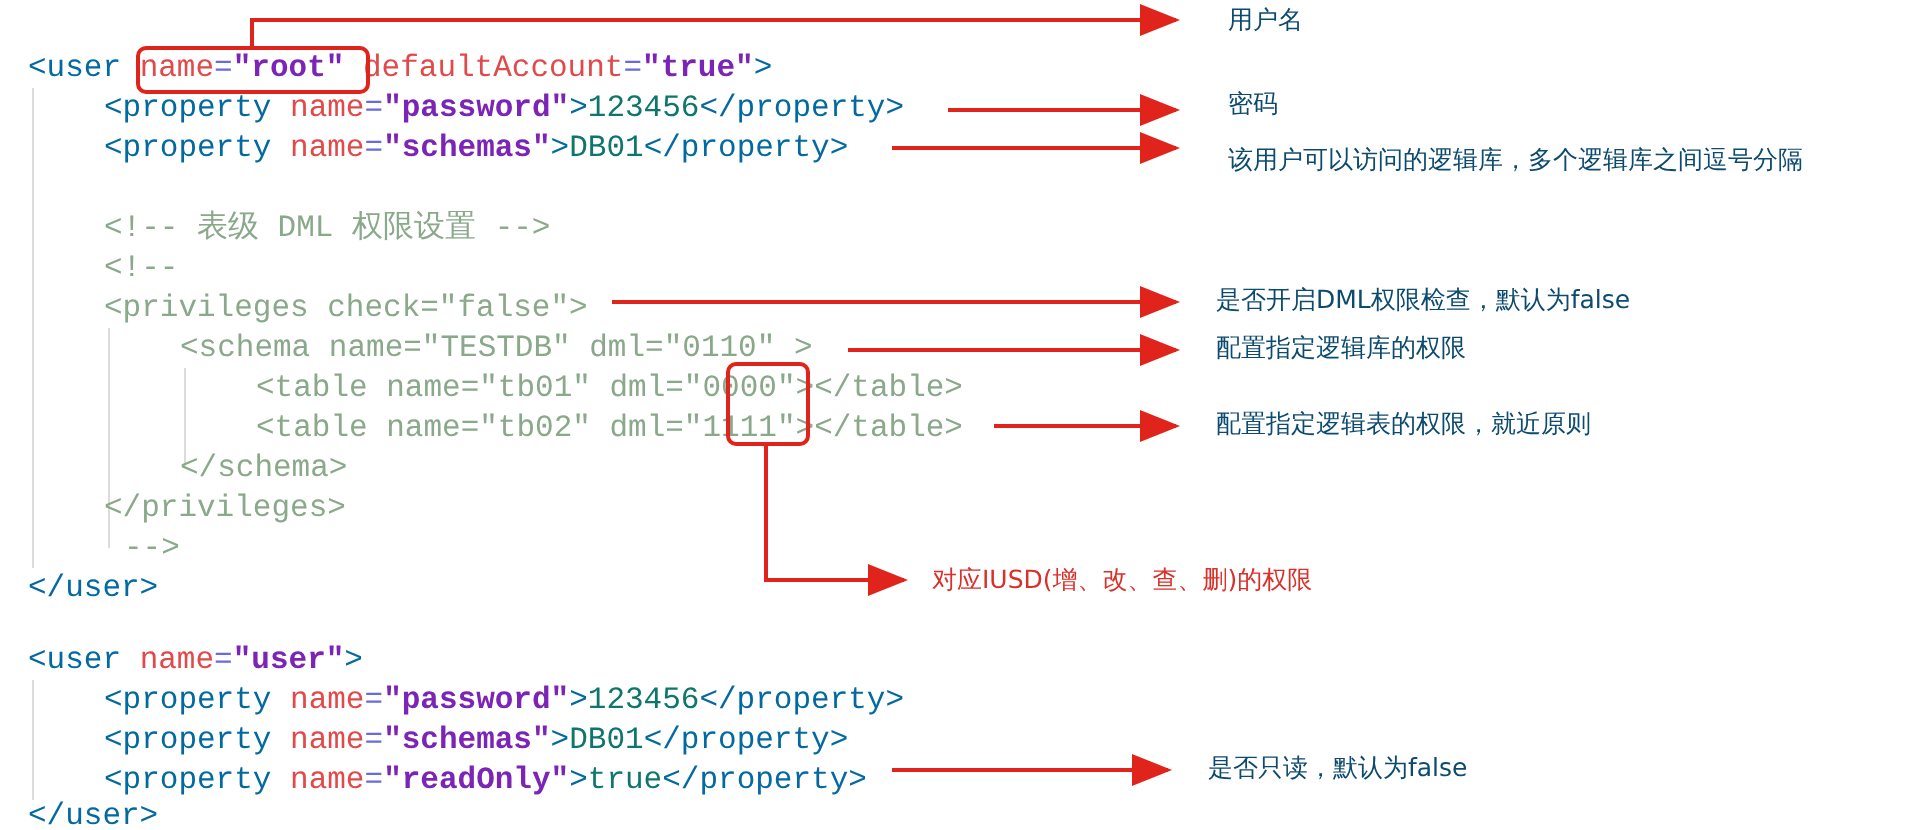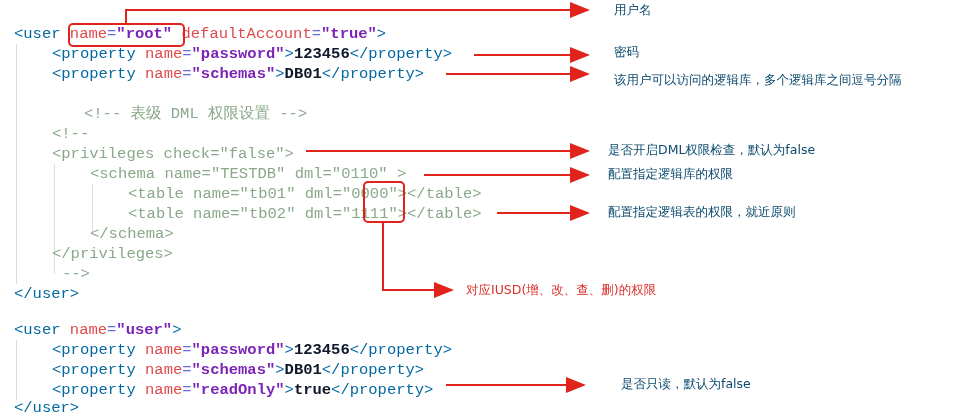--- a/index.html
+++ b/index.html
@@ -2,42 +2,42 @@
 <html><head>
 <meta charset="utf-8">
 <style>
   html, body { margin: 0; padding: 0; background: #ffffff; }
   body { width: 954px; height: 415px; position: relative; overflow: hidden; font-family: "Liberation Mono", "DejaVu Sans Mono", monospace; }
   .code { position: absolute; left: 14px; font-size: 15.5px; white-space: pre; line-height: 20px; }
   .tag { color: #0369a1; }
   .attr { color: #e04a4a; }
   .eq { color: #6a6adf; }
   .val { color: #7b24b5; font-weight: bold; }
-  .txt { color: #0f172a; font-weight: bold; }
+  .txt { color: #0f766e; font-weight: normal; }
   .cm { color: #8aa88a; }
   .note { position: absolute; font-family: "DejaVu Sans", "Liberation Sans", sans-serif; font-size: 12.5px; color: #0c4a6e; white-space: nowrap; }
   .note.red { color: #d9302a; }
   .guide { position: absolute; width: 1px; background: #dcdcdc; }
   svg.overlay { position: absolute; left: 0; top: 0; }
 </style>
 </head>
 <body>
 
 <div class="guide" style="left:16px; top:44px; height:240px;"></div>
 <div class="guide" style="left:54px; top:164px; height:110px;"></div>
 <div class="guide" style="left:92px; top:184px; height:50px;"></div>
 <div class="guide" style="left:16px; top:340px; height:60px;"></div>
 
 <div class="code" style="top:24px;"><span class="tag">&lt;user</span> <span class="attr">name</span><span class="eq">=</span><span class="val">"root"</span> <span class="attr">defaultAccount</span><span class="eq">=</span><span class="val">"true"</span><span class="tag">&gt;</span></div>
 
 <div class="code" style="top:44px; left:52px;"><span class="tag">&lt;property</span> <span class="attr">name</span><span class="eq">=</span><span class="val">"password"</span><span class="tag">&gt;</span><span class="txt">123456</span><span class="tag">&lt;/property&gt;</span></div>
 
 <div class="code" style="top:64px; left:52px;"><span class="tag">&lt;property</span> <span class="attr">name</span><span class="eq">=</span><span class="val">"schemas"</span><span class="tag">&gt;</span><span class="txt">DB01</span><span class="tag">&lt;/property&gt;</span></div>
 
-<div class="code cm" style="top:104px; left:52px;margin-left:32px;">&lt;!-- 表级 DML 权限设置 --&gt;</div>
+<div class="code cm" style="top:104px; left:52px;">&lt;!-- 表级 DML 权限设置 --&gt;</div>
 <div class="code cm" style="top:124px; left:52px;">&lt;!--</div>
 <div class="code cm" style="top:144px; left:52px;">&lt;privileges check="false"&gt;</div>
 <div class="code cm" style="top:164px; left:90px;">&lt;schema name="TESTDB" dml="0110" &gt;</div>
 <div class="code cm" style="top:184px; left:128px;"><span>&lt;table name="tb01" dml="</span><span>0000</span><span>"&gt;&lt;/table&gt;</span></div>
 <div class="code cm" style="top:204px; left:128px;"><span>&lt;table name="tb02" dml="</span><span>1111</span><span>"&gt;&lt;/table&gt;</span></div>
 <div class="code cm" style="top:224px; left:90px;">&lt;/schema&gt;</div>
 <div class="code cm" style="top:244px; left:52px;">&lt;/privileges&gt;</div>
 <div class="code cm" style="top:264px; left:62px;">--&gt;</div>
 <div class="code tag" style="top:284px;">&lt;/user&gt;</div>
 
@@ -79,13 +79,13 @@
   </g>
 </svg>
 
 <div class="note" style="left:614px; top:2px;">用户名</div>
 <div class="note" style="left:614px; top:44px;">密码</div>
 <div class="note" style="left:614px; top:72px;">该用户可以访问的逻辑库，多个逻辑库之间逗号分隔</div>
 <div class="note" style="left:608px; top:142px;text-align:center;">是否开启DML权限检查，默认为false</div>
 <div class="note" style="left:608px; top:166px;">配置指定逻辑库的权限</div>
 <div class="note" style="left:608px; top:204px;">配置指定逻辑表的权限，就近原则</div>
 <div class="note red" style="left:466px; top:282px;">对应IUSD(增、改、查、删)的权限</div>
-<div class="note" style="left:604px; top:376px;margin-left:17px;">是否只读，默认为false</div>
+<div class="note" style="left:604px; top:376px;">是否只读，默认为false</div>
 
 </body></html>

